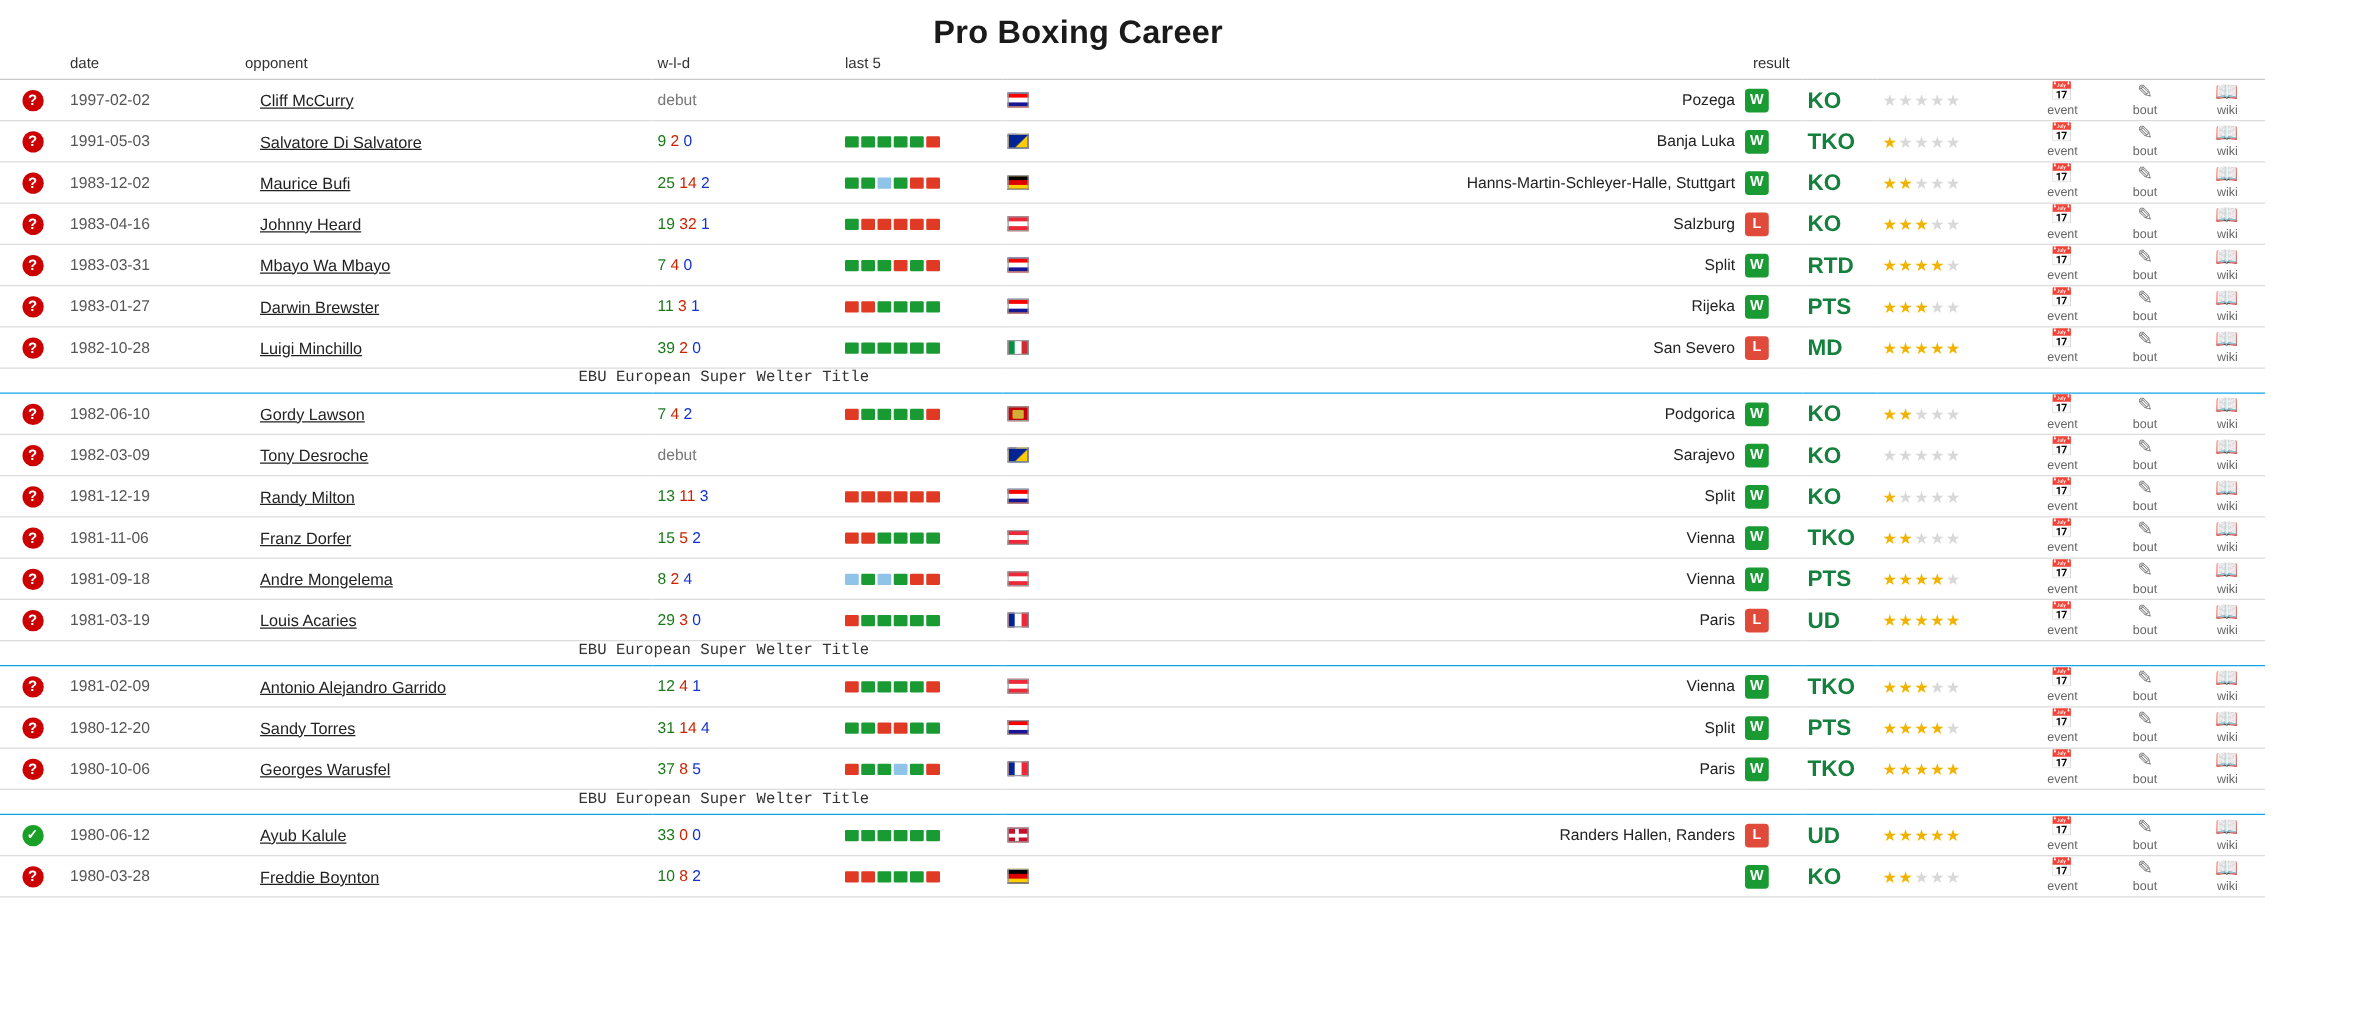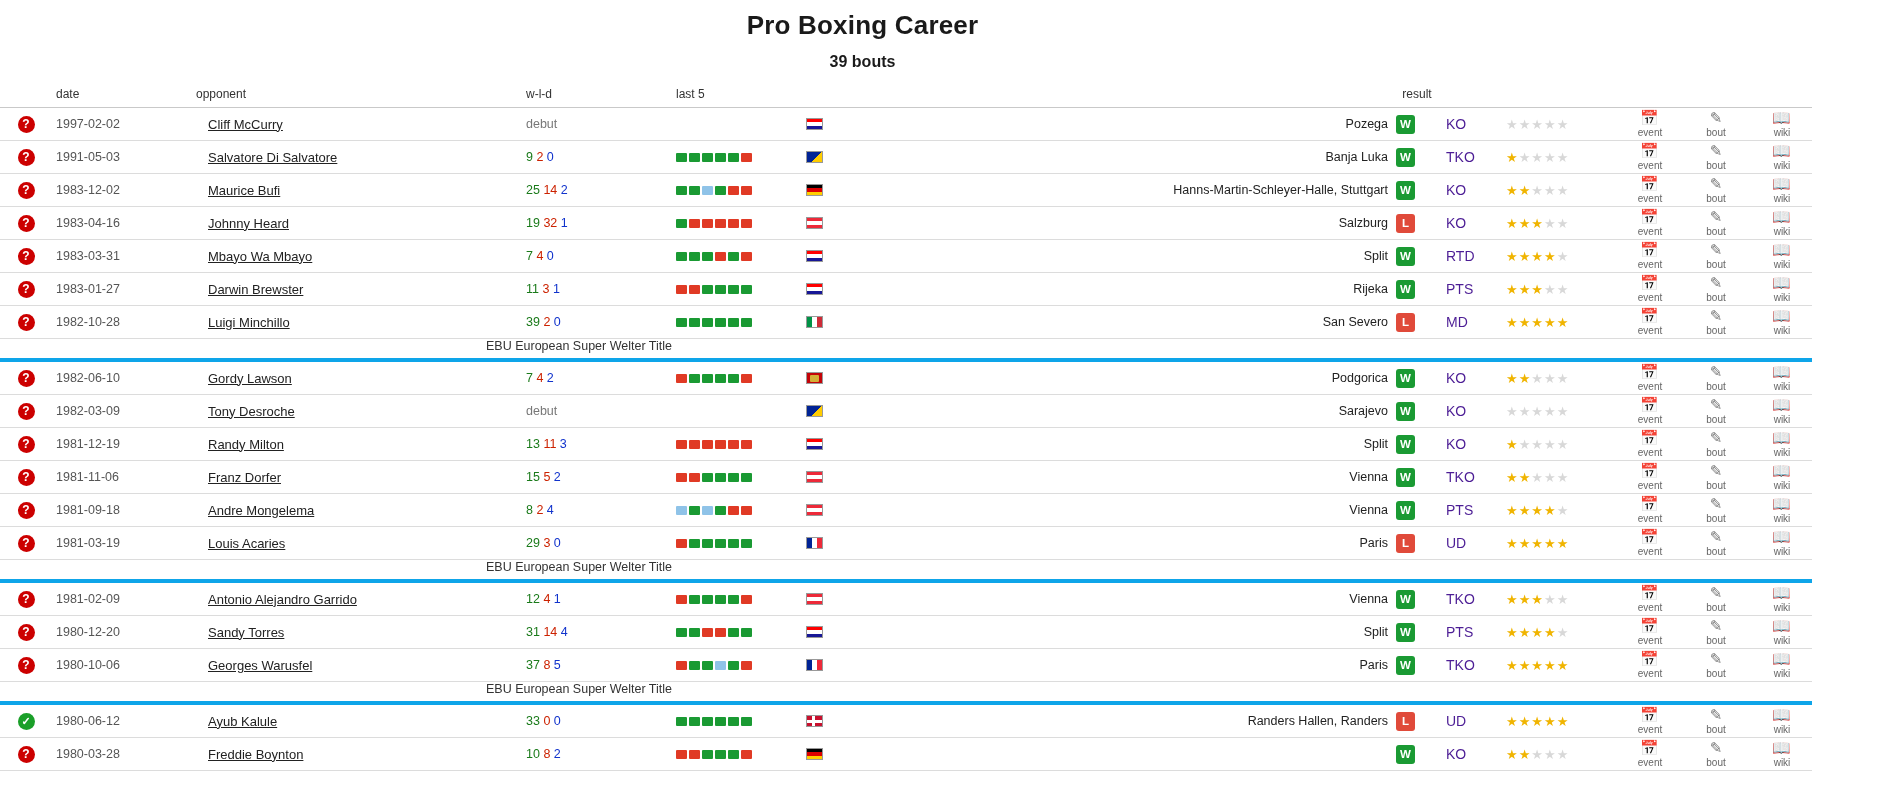--- a/index.html
+++ b/index.html
@@ -66,22 +66,23 @@
     border-bottom: 1px solid #dcdcdc;
     height: 33px;
   }
   tbody tr.bout > td {
     padding: 2px 4px;
     vertical-align: middle;
     border-bottom: 1px solid #dcdcdc;
   }
   tbody tr.titlerow > td {
     padding: 0 4px 5px 4px;
-    border-bottom: 4px solid #0ea5e9;
+    border-bottom: 1px solid #0ea5e9;
     vertical-align: top;
+    font-family: Liberation Mono, monospace;
   }
   tbody tr.bout.has-title > td { border-bottom: none; }
 
   .status-icon {
     display: inline-block;
     width: 17px;
     height: 17px;
     border-radius: 50%;
     line-height: 17px;
     text-align: center;
@@ -138,21 +139,21 @@
     height: 19px;
     line-height: 19px;
     text-align: center;
     color: #fff;
     font-size: 11.5px;
     font-weight: bold;
     border-radius: 3px;
   }
   .result-badge.W { background: #1a9a33; }
   .result-badge.L { background: #e04a3a; }
-  .method { font-size: 14px; color: #4c1d95; }
+  .method { font-size: 18px; color: #15803d; font-weight: bold; }
 
   .stars { white-space: nowrap; font-size: 13px; letter-spacing: 1px; }
   .stars .on { color: #f0b400; }
   .stars .off { color: #d8d8d8; }
 
   .links { display: flex; gap: 22px; justify-content: flex-end; padding-right: 4px; }
   .linkitem {
     width: 44px;
     text-align: center;
     color: #555;
@@ -168,21 +169,20 @@
     text-align: center;
     font-size: 12.5px;
     color: #333;
   }
 </style>
 </head>
 <body>
 
 <div class="page">
   <div class="title">Pro Boxing Career</div>
-  <div class="subtitle">39 bouts</div>
 
   <table class="bouts">
     <colgroup>
       <col class="c-flag">
         <col class="c-date">
         <col class="c-opp">
         <col class="c-wld">
       <col class="c-last6">
         <col class="c-venue">
         <col class="c-res">

